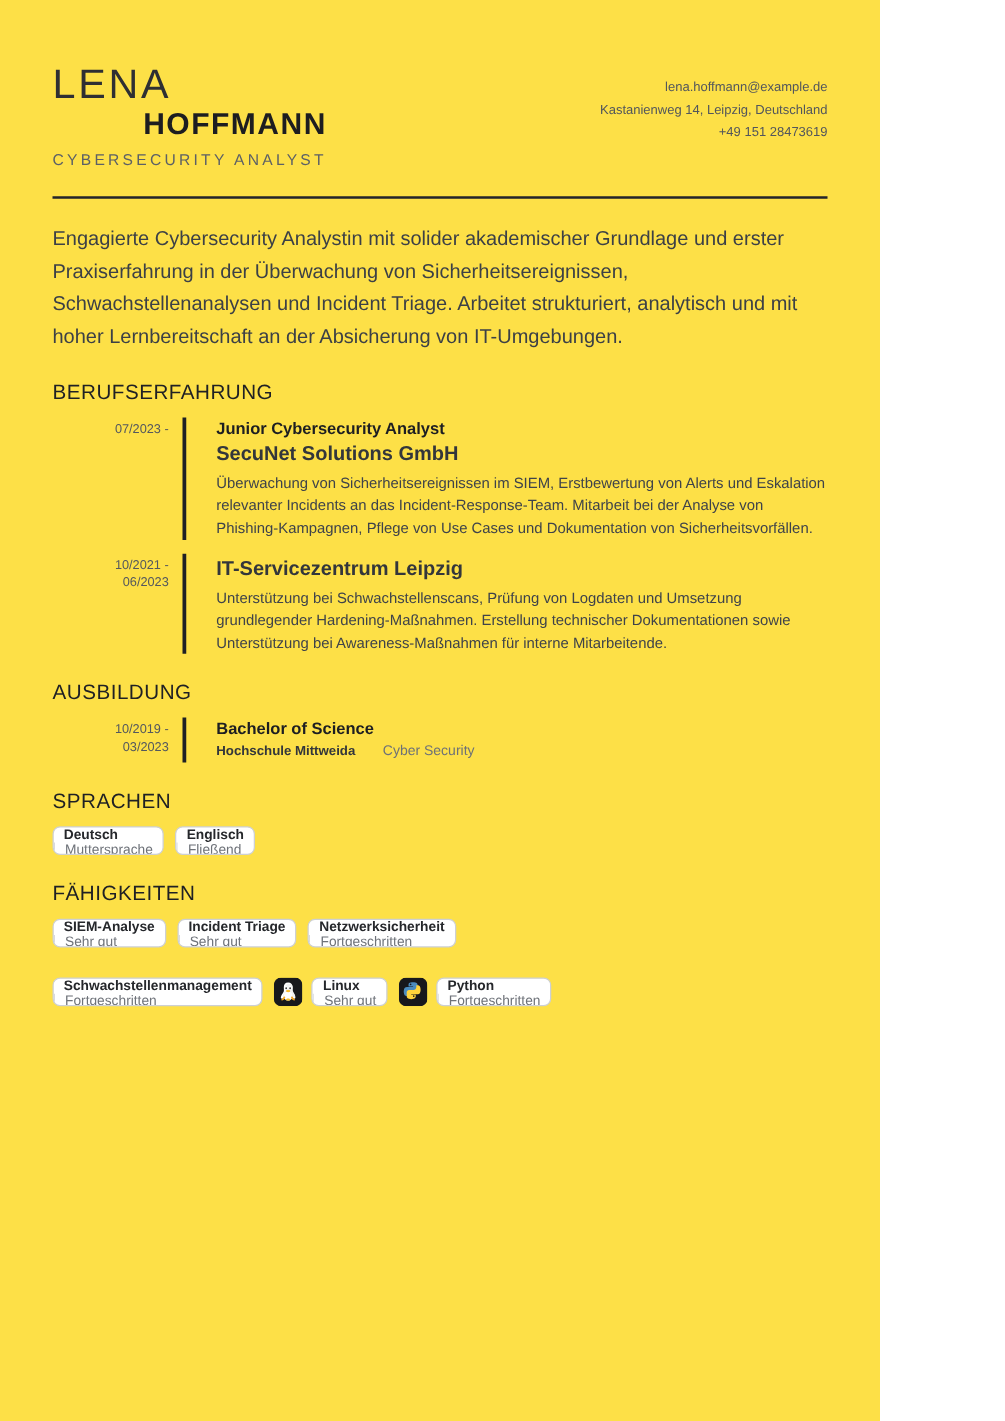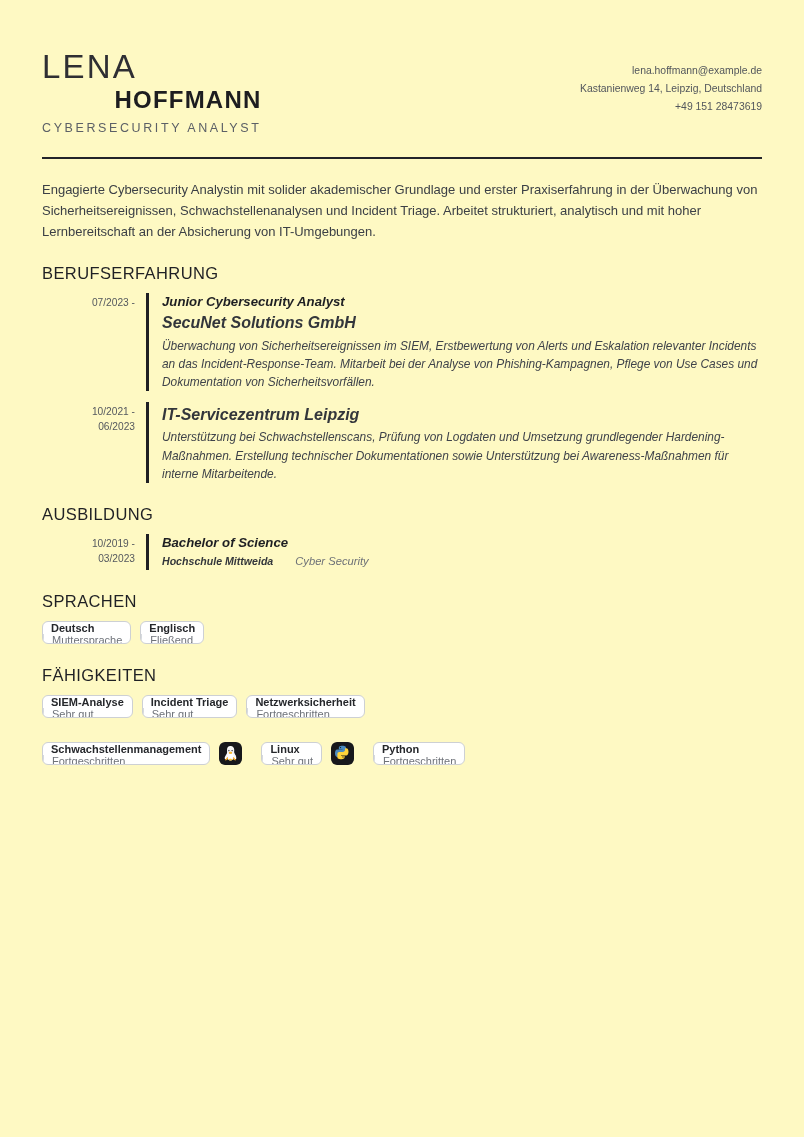--- a/index.html
+++ b/index.html
@@ -10,24 +10,24 @@
 
   body {
     width: 804px;
     height: 1137px;
     font-family: "Liberation Sans", sans-serif;
     color: #2b2b2b;
     -webkit-font-smoothing: antialiased;
   }
 
   .page {
-    width: 804px;
+    width: 704px;
     min-height: 1137px;
     padding: 46px 42px 40px 42px;
-    background: #fef9c3;
+    background: #fde047;
   }
 
   
   .header {
     display: flex;
     align-items: flex-start;
     justify-content: space-between;
   }
 
   .identity {
@@ -74,21 +74,21 @@
 
   .rule {
     height: 2px;
     background: #23242a;
     margin-top: 22px;
   }
 
   
   .summary {
     margin-top: 20px;
-    font-size: 13px;
+    font-size: 16px;
     line-height: 1.62;
     color: #3c4046;
     text-align: left;
   }
 
   
   .section { margin-top: 22px; }
 
   .section-title {
     font-size: 16.5px;
@@ -120,23 +120,22 @@
   }
 
   .entry-bar {
     width: 3px;
     flex: 0 0 3px;
     background: #1f2024;
     border-radius: 0;
   }
 
   .entry-body {
-    padding-left: 13px;
+    padding-left: 24px;
     flex: 1 1 auto;
-    font-style: italic;
   }
 
   .entry-role {
     font-size: 13.2px;
     font-weight: 700;
     color: #1d1e22;
     line-height: 1.3;
   }
 
   .entry-org {
@@ -211,21 +210,21 @@
     border-radius: 6px;
     margin-right: -3px;
     overflow: hidden;
     display: inline-block;
   }
   .pill-icon svg { display: block; width: 23px; height: 23px; }
 
   .icon-pill-group {
     display: inline-flex;
     align-items: center;
-    gap: 22px;
+    gap: 10px;
   }
 </style>
 </head>
 <body>
 
 <div class="page">
 
   <div class="header">
     <div class="identity">
       <div class="name-first">LENA</div>

